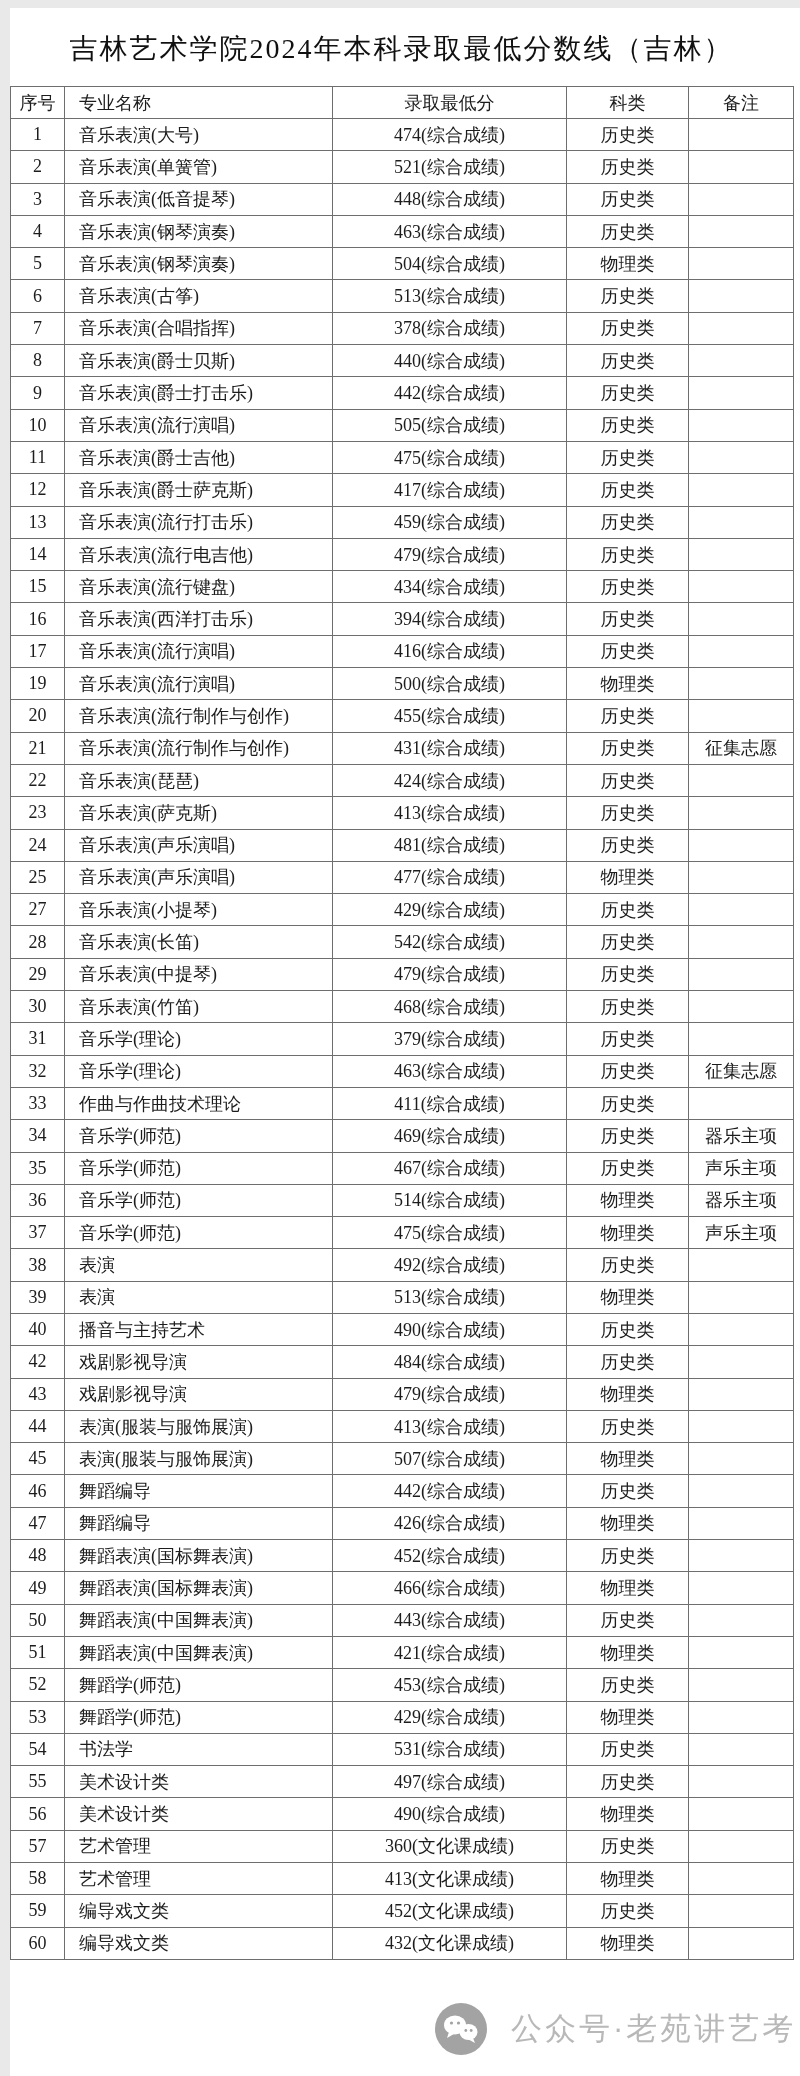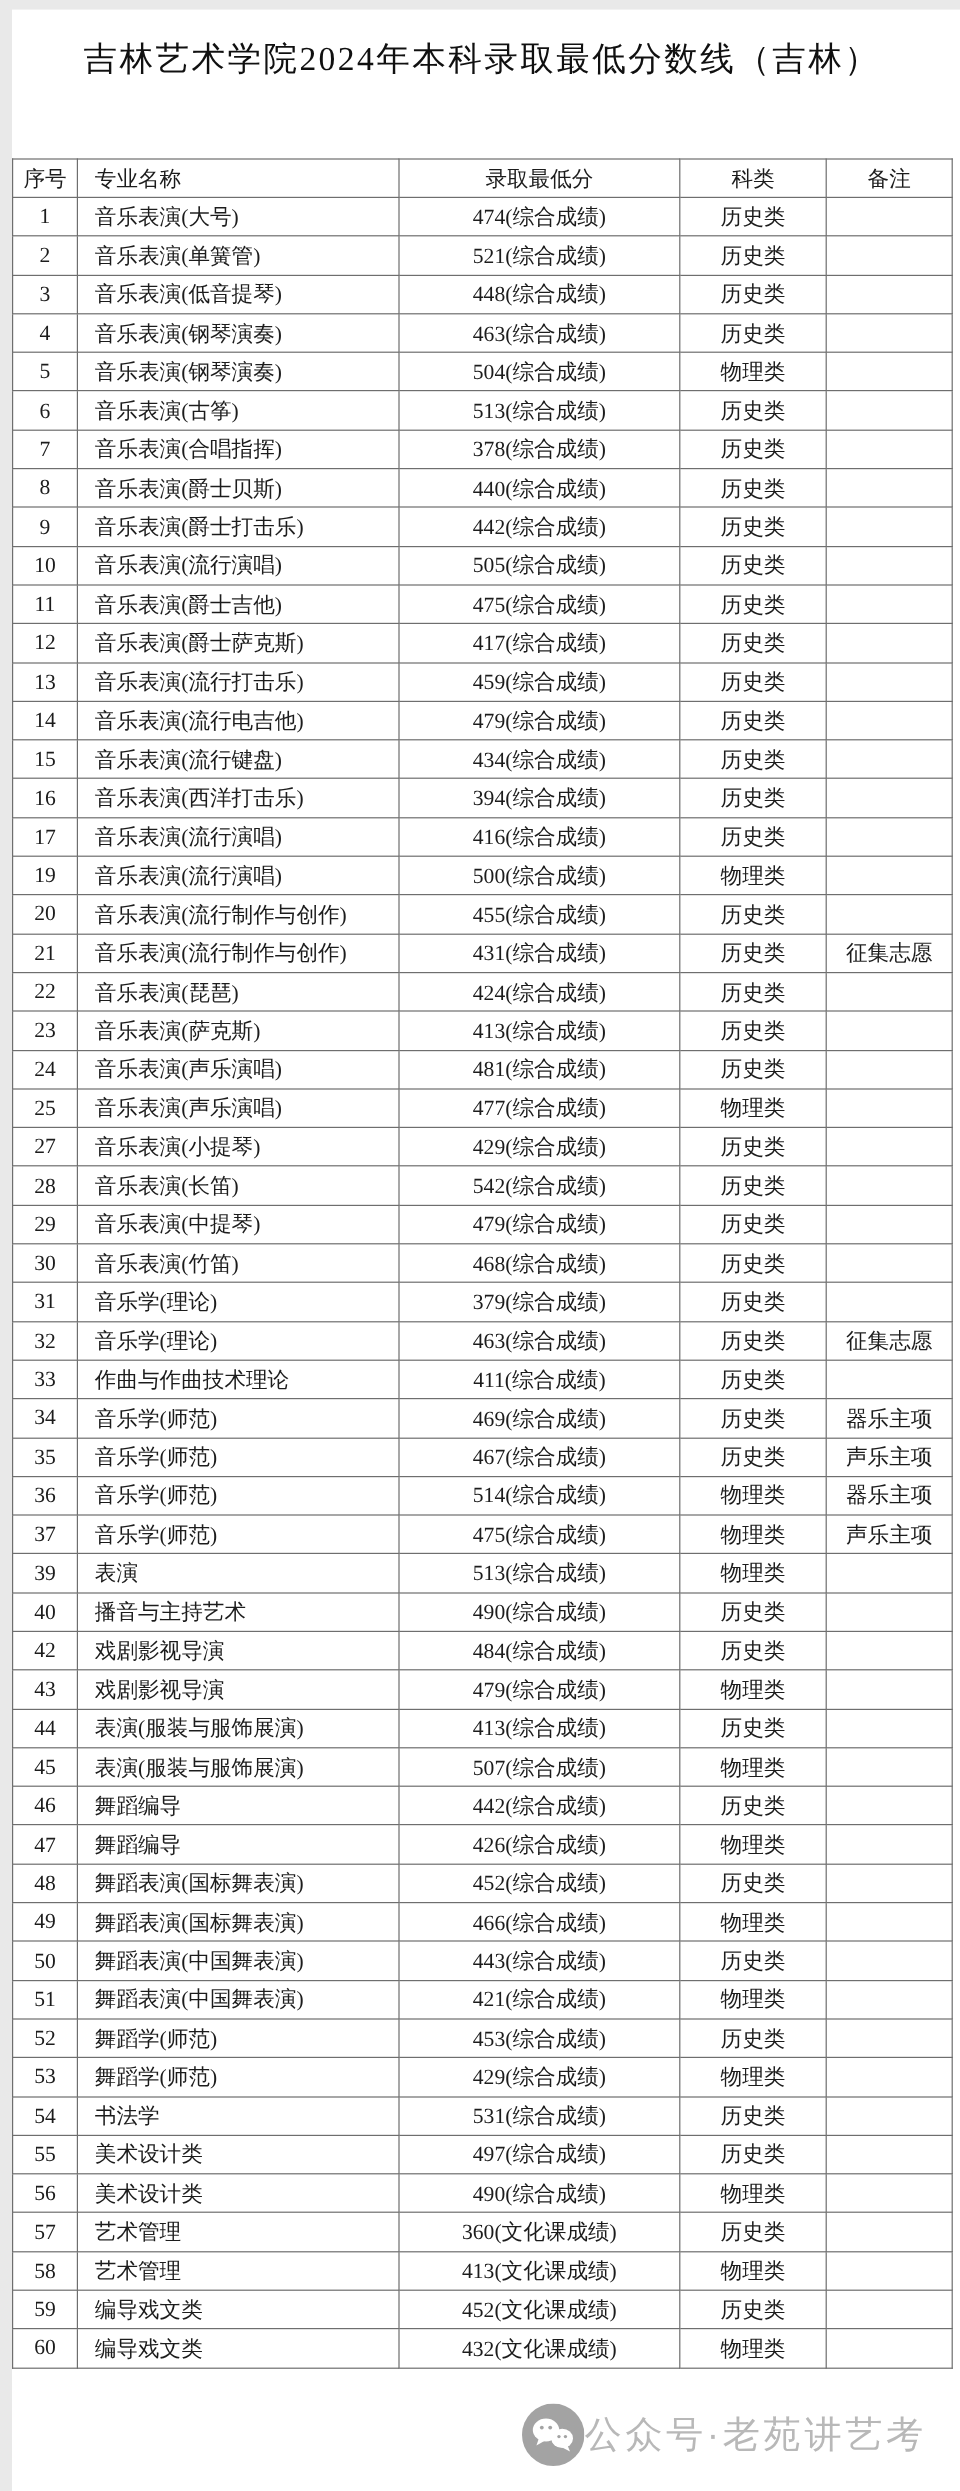--- a/index.html
+++ b/index.html
@@ -21,21 +21,20 @@
     text-align:center;
     font-size:28px;font-weight:normal;color:#101010;
     letter-spacing:2px;
     white-space:nowrap;
   }
   table.score-table{
     position:absolute;left:0;top:78px;
     width:783px;
     border-collapse:collapse;
     table-layout:fixed;
-    margin-top:46px;
   }
   .score-table col.c-no{width:54px;}
   .score-table col.c-major{width:268px;}
   .score-table col.c-score{width:234px;}
   .score-table col.c-cat{width:122px;}
   .score-table col.c-remark{width:105px;}
   .score-table th,.score-table td{
     border:1px solid #6e6e6e;
     font-size:18px;
     font-weight:normal;
@@ -45,21 +44,21 @@
     white-space:nowrap;
   }
   .score-table thead tr{height:32px;}
   .score-table tbody tr{height:32.3px;}
   .score-table th.h-no{ text-align:center;}
   .score-table th.h-major, .score-table td.d-major{
     text-align:left;padding-left:14px;
   }
   .watermark{
     position:absolute;left:425px;top:1995px;
-    display:flex;align-items:center;gap:0;
+    display:flex;align-items:center;gap:24px;
     opacity:0.82;
     pointer-events:none;
   }
   .wm-icon{width:52px;height:52px;flex:0 0 auto;}
   .wm-text{
     font-family:"Liberation Sans","DejaVu Sans",sans-serif;
     font-size:31px;color:#a9a9a9;letter-spacing:3px;white-space:nowrap;
   }
 </style>
 </head>
@@ -326,20 +325,27 @@
           <td class="d-remark">器乐主项</td>
         </tr>
         <tr>
           <td class="d-no">37</td>
           <td class="d-major">音乐学(师范)</td>
           <td class="d-score">475(综合成绩)</td>
           <td class="d-cat">物理类</td>
           <td class="d-remark">声乐主项</td>
         </tr>
         <tr>
+          <td class="d-no">38</td>
+          <td class="d-major">表演</td>
+          <td class="d-score">492(综合成绩)</td>
+          <td class="d-cat">历史类</td>
+          <td class="d-remark"></td>
+        </tr>
+        <tr>
           <td class="d-no">39</td>
           <td class="d-major">表演</td>
           <td class="d-score">513(综合成绩)</td>
           <td class="d-cat">物理类</td>
           <td class="d-remark"></td>
         </tr>
         <tr>
           <td class="d-no">40</td>
           <td class="d-major">播音与主持艺术</td>
           <td class="d-score">490(综合成绩)</td>

